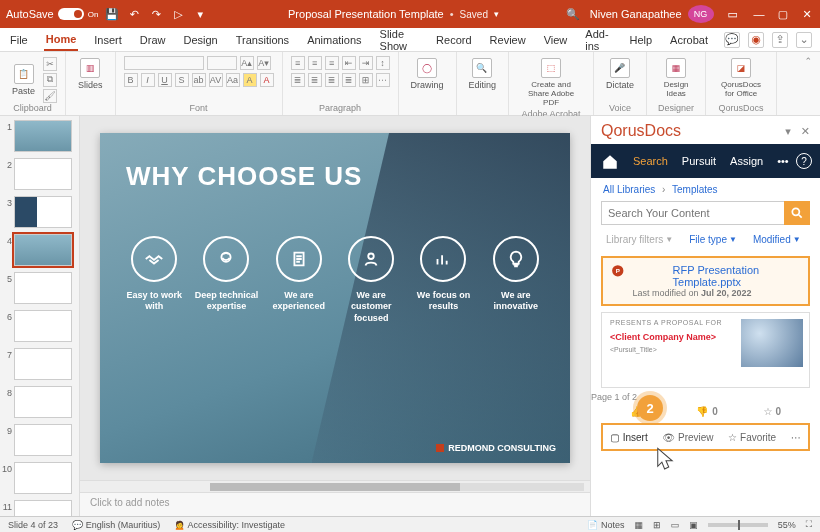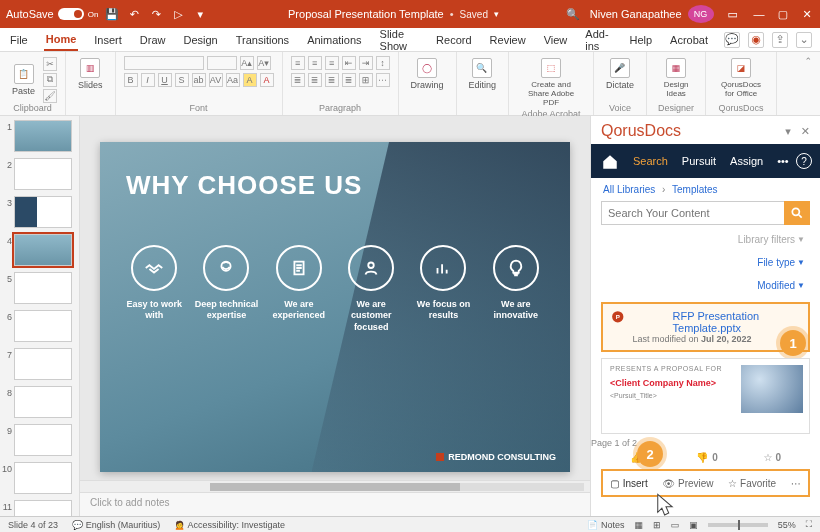--- a/index.html
+++ b/index.html
@@ -31,21 +31,21 @@
   .smallrow{ display:flex; gap:3px;}
   .smallrow span{ width:14px;height:14px;border:1px solid #ccc; color:#777; font-size:9px; display:flex;align-items:center;justify-content:center;}
   .workarea{ position:absolute; top:116px; bottom:16px; left:0; right:0; display:flex; background:#e8e8e8;}
   .thumbcol{ width:80px; background:#f3f3f3; border-right:1px solid #ddd; overflow:hidden; padding:4px 2px;}
   .thumb{ display:flex; align-items:flex-start; gap:2px; margin-bottom:6px;}
   .thumb .num{ width:10px; font-size:9px; color:#666; text-align:right; padding-top:2px;}
   .thumb .box{ width:58px; height:32px; background:#fff; border:1px solid #ccc;}
   .thumb.sel .box{ outline:2px solid #c43e1c;}
   .thumb .box.sky{ background:linear-gradient(#8fb8c9,#6b96a8);}
   .slidearea{ flex:1; display:flex; flex-direction:column;}
-  .canvas{ flex:1; display:flex; align-items:flex-end; justify-content:center; padding:8px;}
+  .canvas{ flex:1; display:flex; align-items:center; justify-content:center; padding:8px;}
   .slide{ width:470px; height:330px; background:linear-gradient(160deg,#86abb9 0%,#5d8b9e 60%,#3e6a7d 100%); position:relative; box-shadow:0 2px 8px rgba(0,0,0,.25); color:#fff;}
   .slide::before{ content:""; position:absolute; right:0; top:0; width:55%; height:100%; background:linear-gradient(200deg, rgba(40,60,80,.85), rgba(70,100,120,.3)); clip-path: polygon(30% 0, 100% 0, 100% 100%, 0 100%);}
   .slide h1{ position:relative; font-size:26px; font-weight:700; padding:28px 0 0 26px; letter-spacing:1px;}
   .iconrow{ position:relative; display:flex; justify-content:space-around; align-items:flex-start; padding:44px 18px 0 18px;}
   .feat{ width:72px; text-align:center;}
   .feat .circ{ width:46px;height:46px;border:2px solid #fff;border-radius:50%;margin:0 auto 8px auto;display:flex;align-items:center;justify-content:center;}
   .feat .circ svg{width:22px;height:22px;stroke:#fff;fill:none;stroke-width:2;}
   .feat .cap{ font-size:9px; font-weight:700; line-height:1.25;}
   .slide .footer{ position:absolute; right:14px; bottom:10px; font-size:9px; font-weight:700; display:flex; align-items:center; gap:4px;}
   .slide .footer .sq{ width:8px;height:8px;background:#c43e1c;display:inline-block;}
@@ -62,21 +62,21 @@
   .pane-nav .home{ width:18px;height:16px;}
   .pane-nav .navitm{ cursor:pointer;}
   .pane-nav .navitm.active{ color:#f2a13a;}
   .pane-nav .help{ position:absolute; right:8px; width:16px;height:16px;border:1px solid #fff;border-radius:50%;display:flex;align-items:center;justify-content:center;font-size:10px;}
   .crumb{ padding:6px 12px; font-size:10px; color:#2b6cd4;}
   .crumb .sep{ color:#888; margin:0 4px;}
   .crumb .cur{ color:#2b6cd4;}
   .searchwrap{ padding:0 10px 6px 10px; display:flex;}
   .searchwrap input{ flex:1; border:1px solid #ccc; border-right:none; height:24px; padding:0 6px; font-size:11px;}
   .searchwrap .go{ width:26px;height:24px;background:#f2a13a;color:#fff;display:flex;align-items:center;justify-content:center;}
-  .filters{ display:flex; gap:6px; padding:0 10px 6px 10px; font-size:10px; align-items:flex-end;flex-direction:column;}
+  .filters{ display:flex; gap:6px; padding:0 10px 6px 10px; font-size:10px; align-items:flex-start;}
   .filters .f{ color:#2b6cd4; border:1px solid transparent; padding:2px 4px; display:flex; align-items:center; gap:2px;}
   .filters .f .car{ font-size:8px;}
   .filters .f.dim{ color:#aaa;}
   .resbar{ display:flex; align-items:center; padding:2px 12px 4px 12px; font-size:10px; color:#666; justify-content:space-between;}
   .resbar .ann{ width:14px;height:12px;border:1px solid #aaa;}
   .callout{ position:absolute; width:26px;height:26px;border-radius:50%;background:#f2a13a;color:#fff;display:flex;align-items:center;justify-content:center;font-weight:700;font-size:13px;box-shadow:0 0 0 4px rgba(242,161,58,.35);}
   .c1{ top:214px; right:14px;}
   .c2{ top:398px; left:52px;}
   .rescard{ margin:2px 10px 6px 10px; border:2px solid #f2a13a; background:#fff8ee; padding:6px 8px; display:flex; gap:8px; align-items:flex-start;}
   .rescard .fico{ width:16px;height:16px;}

